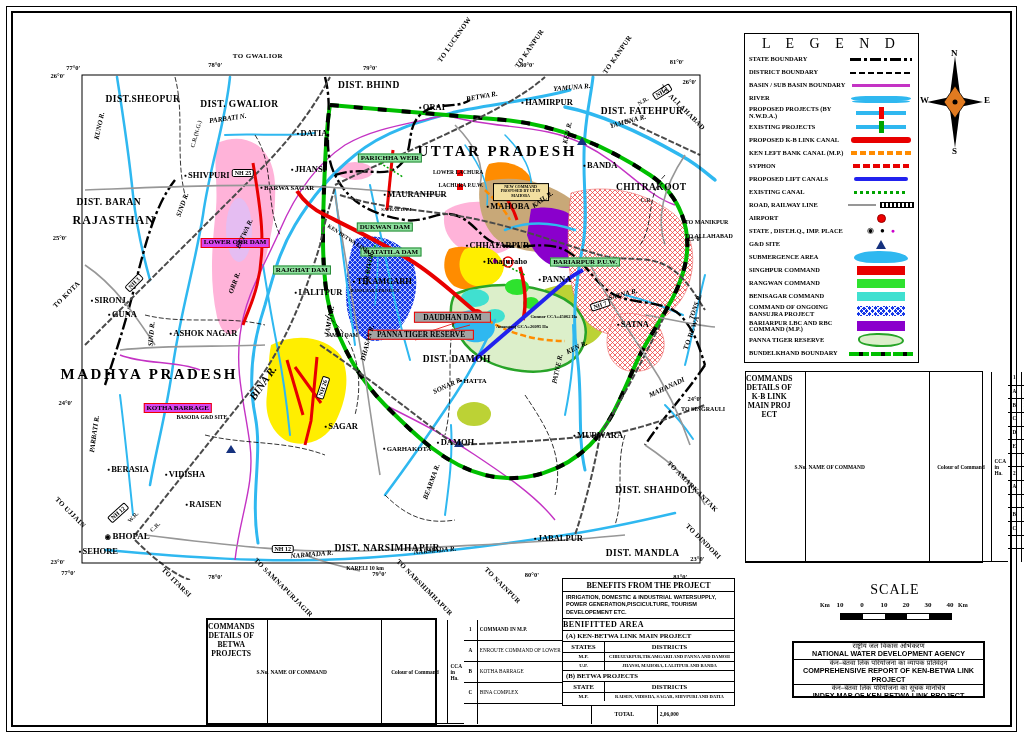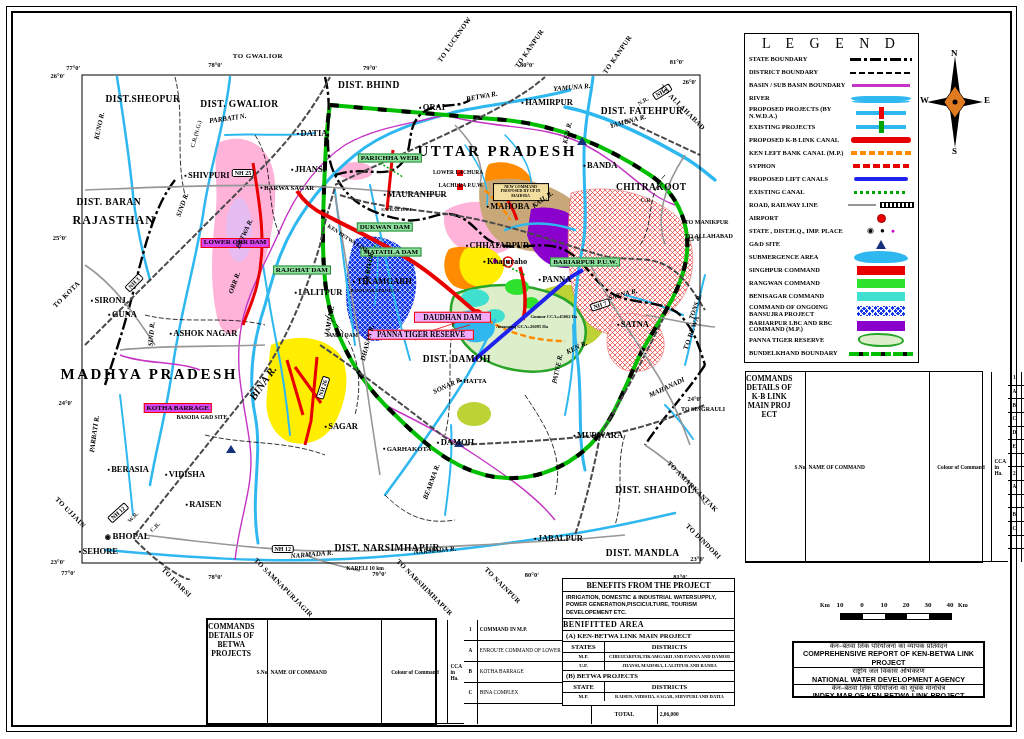--- a/index.html
+++ b/index.html
@@ -18,21 +18,21 @@
   .dist{font-size:9.5px;font-weight:bold;letter-spacing:.4px}
   .town{font-size:8.5px;font-weight:bold}
   .towns{font-size:6.8px;font-weight:bold}
   .hqtown{font-size:9px;font-weight:bold}
   .town::before,.towns::before{content:"● ";font-size:5px;vertical-align:1px}
   .hqtown::before{content:"◉ ";font-size:7px}
   .riv{font-size:7px;font-style:italic;font-weight:bold}
   .rivb{font-size:11px;font-style:italic;font-weight:bold}
   .dam{font-size:7px;font-weight:bold;background:#8fe29f;border:.5px solid #2a8a3a;padding:0 2px}
   .damy{font-size:7px;font-weight:bold;background:#d946ef;border:1px solid #e00;padding:.5px 2px;text-align:center}
-  .damr{font-size:7.5px;font-weight:bold;background:#f0abfc;border:1.2px solid #e00;padding:.5px 8px}
+  .damr{font-size:7.5px;font-weight:bold;background:#a3a3a3;border:1.2px solid #e00;padding:.5px 8px}
   .small{font-size:5.5px;font-weight:bold}
   .tinylbl{font-size:4.5px;font-weight:bold}
   .tinybox{font-size:4px;font-weight:bold;background:#f2dfa0;border:.5px solid #000;width:52px;white-space:normal;text-align:center;line-height:1.15;padding:1px}
   .nh{font-size:6px;font-weight:bold;border:.8px solid #000;background:#fff;padding:0 2px;border-radius:2px}
   .rail{font-size:6px;font-weight:bold;color:#333}
   .dir{font-size:7px;font-weight:bold;letter-spacing:.4px}
   .dirs{font-size:6px;font-weight:bold}
   .tick{font-size:6.5px;font-weight:bold}
 
   
@@ -697,41 +697,42 @@
         <div class="krow">
           <div class="kc ks"></div>
           <div class="kc kn"></div>
           <div class="kc kw tot">TOTAL  MP &amp; UP</div>
           <div class="kc kv b">6,98,432</div>
         </div>
       </div>
   </div>
 
   <div class="scale-box">
+    <div class="scale-title">SCALE</div>
     <div id="scale-ticks">
         <span class="stick" style="left: 50px;">10</span>
         <span class="stick" style="left: 72px;">0</span>
         <span class="stick" style="left: 94px;">10</span>
         <span class="stick" style="left: 116px;">20</span>
         <span class="stick" style="left: 138px;">30</span>
         <span class="stick" style="left: 160px;">40</span>
         <span class="sunit" style="left: 30px;">Km</span>
         <span class="sunit" style="left: 168px;">Km</span>
       </div>
     <div class="scale-bar"></div>
   </div>
 
   <div class="title-block" id="title-block">
       <div class="tb-row">
+        <div class="tb-hi">राष्ट्रीय जल विकास अभिकरण</div>
+        <div class="tb-en">NATIONAL WATER DEVELOPMENT AGENCY</div>
+      </div>
+      <div class="tb-row">
         <div class="tb-hi">केन–बेतवा लिंक परियोजना का व्यापक प्रतिवेदन</div>
         <div class="tb-en">COMPREHENSIVE  REPORT OF KEN-BETWA LINK PROJECT</div>
-      </div>
-      <div class="tb-row">
-        <div class="tb-hi">राष्ट्रीय जल विकास अभिकरण</div>
-        <div class="tb-en">NATIONAL WATER DEVELOPMENT AGENCY</div>
       </div>
       <div class="tb-row">
         <div class="tb-hi">केन–बेतवा लिंक परियोजना का सूचक मानचित्र</div>
         <div class="tb-en">INDEX MAP OF KEN-BETWA LINK PROJECT</div>
       </div>
     </div>
 
   <div class="tblbox betwa-box">
     <div class="tbl-title">COMMANDS DETAILS OF BETWA PROJECTS</div>
     <div class="thead" id="betwa-head">

